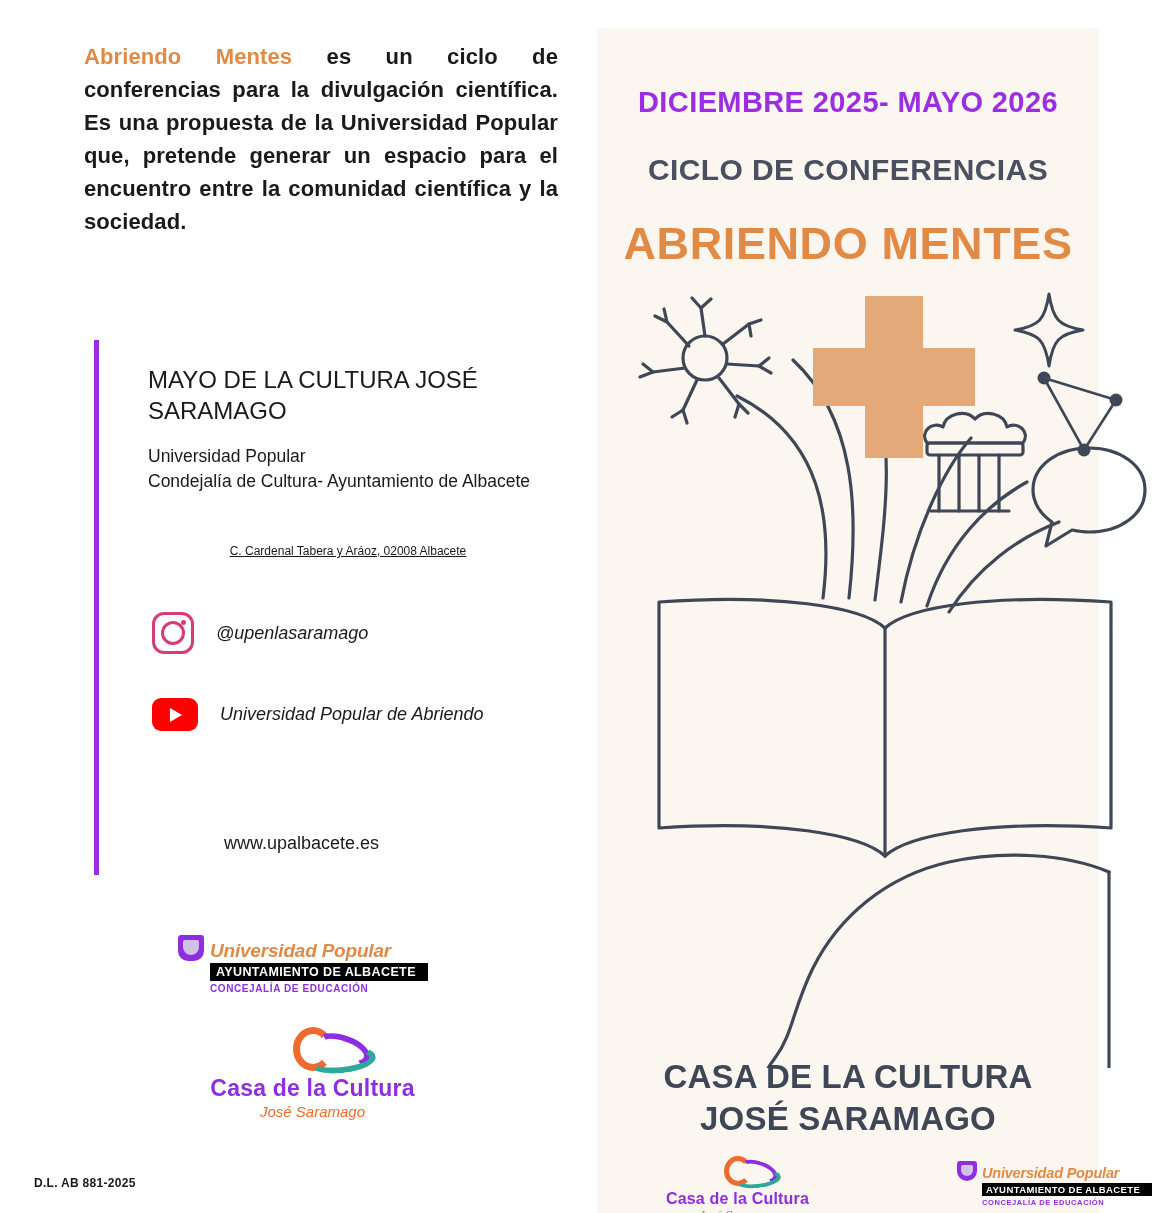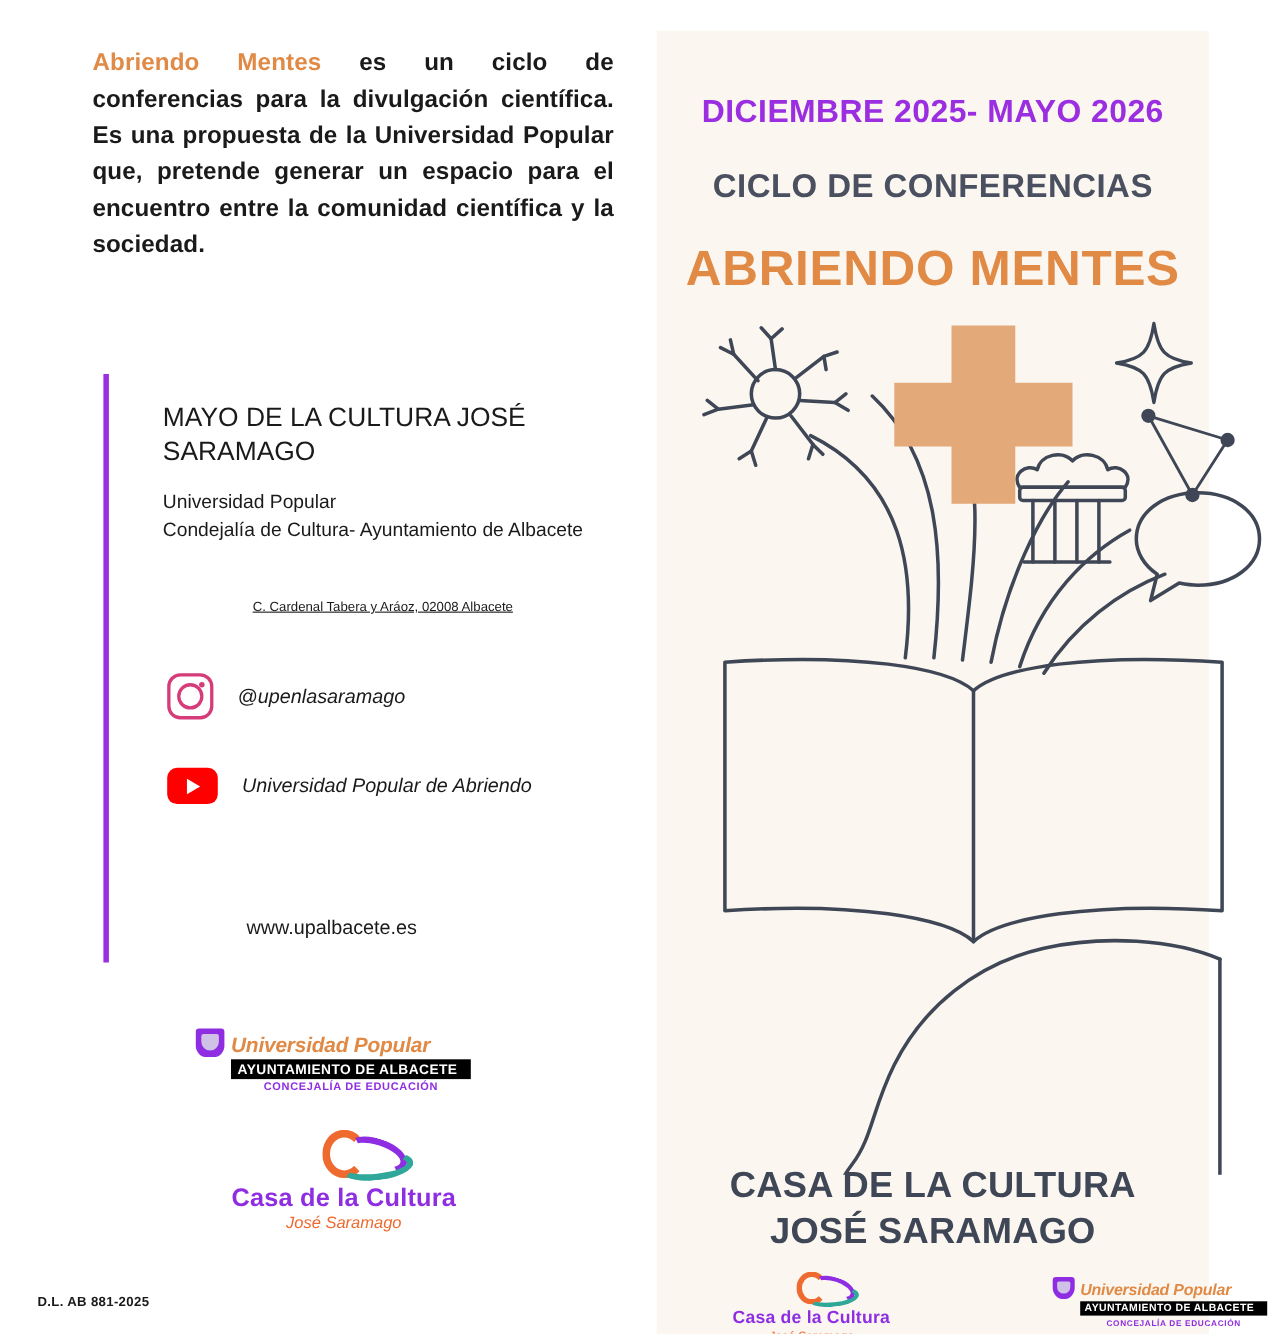--- a/index.html
+++ b/index.html
@@ -187,21 +187,20 @@
     color: #ffffff;
     font-size: 12.5px;
     font-weight: bold;
     letter-spacing: 0.4px;
     padding: 2px 6px;
     width: 218px;
   }
   .up-sub {
     margin-left: 32px;
     width: 218px;
-    text-align: center;
     font-size: 10px;
     font-weight: bold;
     letter-spacing: 0.6px;
     color: #8e2de2;
     margin-top: 2px;
   }
 
   
   .cc-logo {
     position: absolute;

